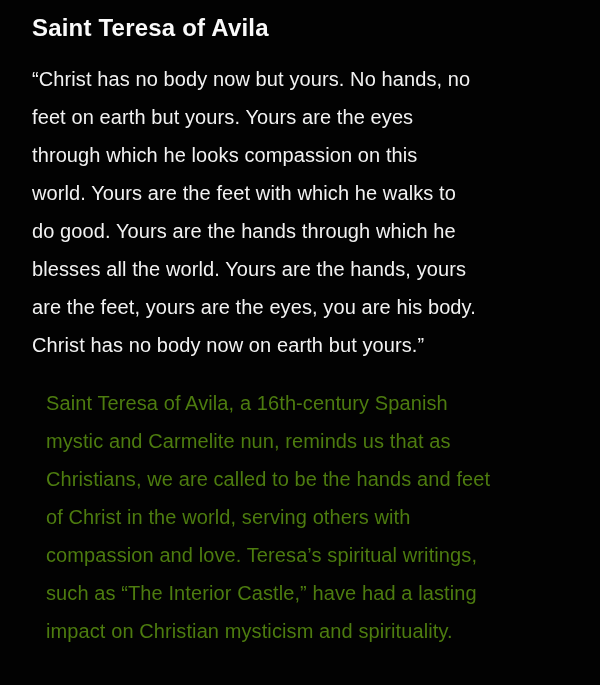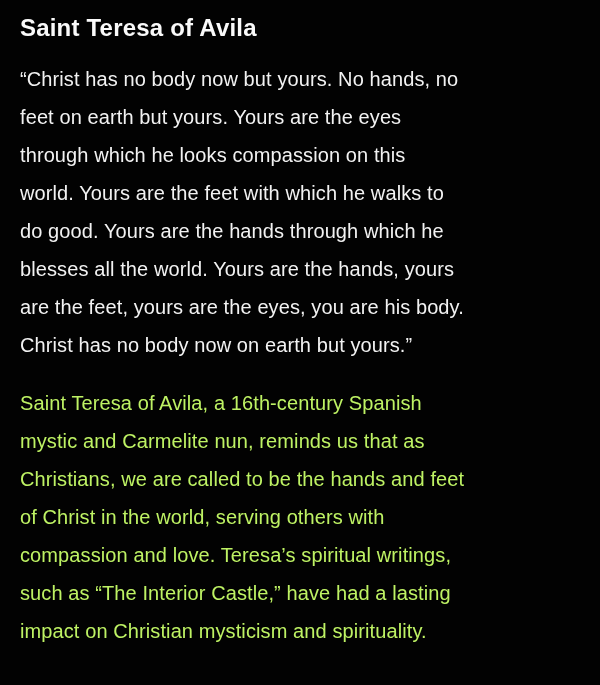--- a/index.html
+++ b/index.html
@@ -10,21 +10,21 @@
     width: 600px;
     height: 685px;
     background: #020202;
     overflow: hidden;
     font-family: "Liberation Sans", sans-serif;
   }
   .page {
     box-sizing: border-box;
     width: 600px;
     height: 502px;
-    padding: 12px 24px 0 20px;
+    padding: 12px 24px 0 32px;
     background: #020202;
     color: #f2f2f2;
   }
   .page-title {
     margin: 0 0 16px 0;
     font-size: 24px;
     line-height: 32px;
     font-weight: 700;
     color: #fafafa;
     letter-spacing: 0.2px;
@@ -47,20 +47,20 @@
 
   <p class="body-paragraph" style="color: rgb(242, 242, 242);">“Christ has no body now but yours. No hands, no
 feet on earth but yours. Yours are the eyes
 through which he looks compassion on this
 world. Yours are the feet with which he walks to
 do good. Yours are the hands through which he
 blesses all the world. Yours are the hands, yours
 are the feet, yours are the eyes, you are his body.
 Christ has no body now on earth but yours.”</p>
 
-  <p class="body-paragraph" style="color: #bef264;">Saint Teresa of Avila, a 16th-century Spanish
+  <p class="body-paragraph" style="color: #4d7c0f; margin-left: 14px;">Saint Teresa of Avila, a 16th-century Spanish
 mystic and Carmelite nun, reminds us that as
 Christians, we are called to be the hands and feet
 of Christ in the world, serving others with
 compassion and love. Teresa’s spiritual writings,
 such as “The Interior Castle,” have had a lasting
 impact on Christian mysticism and spirituality.</p>
 </div>
 
 </body></html>

